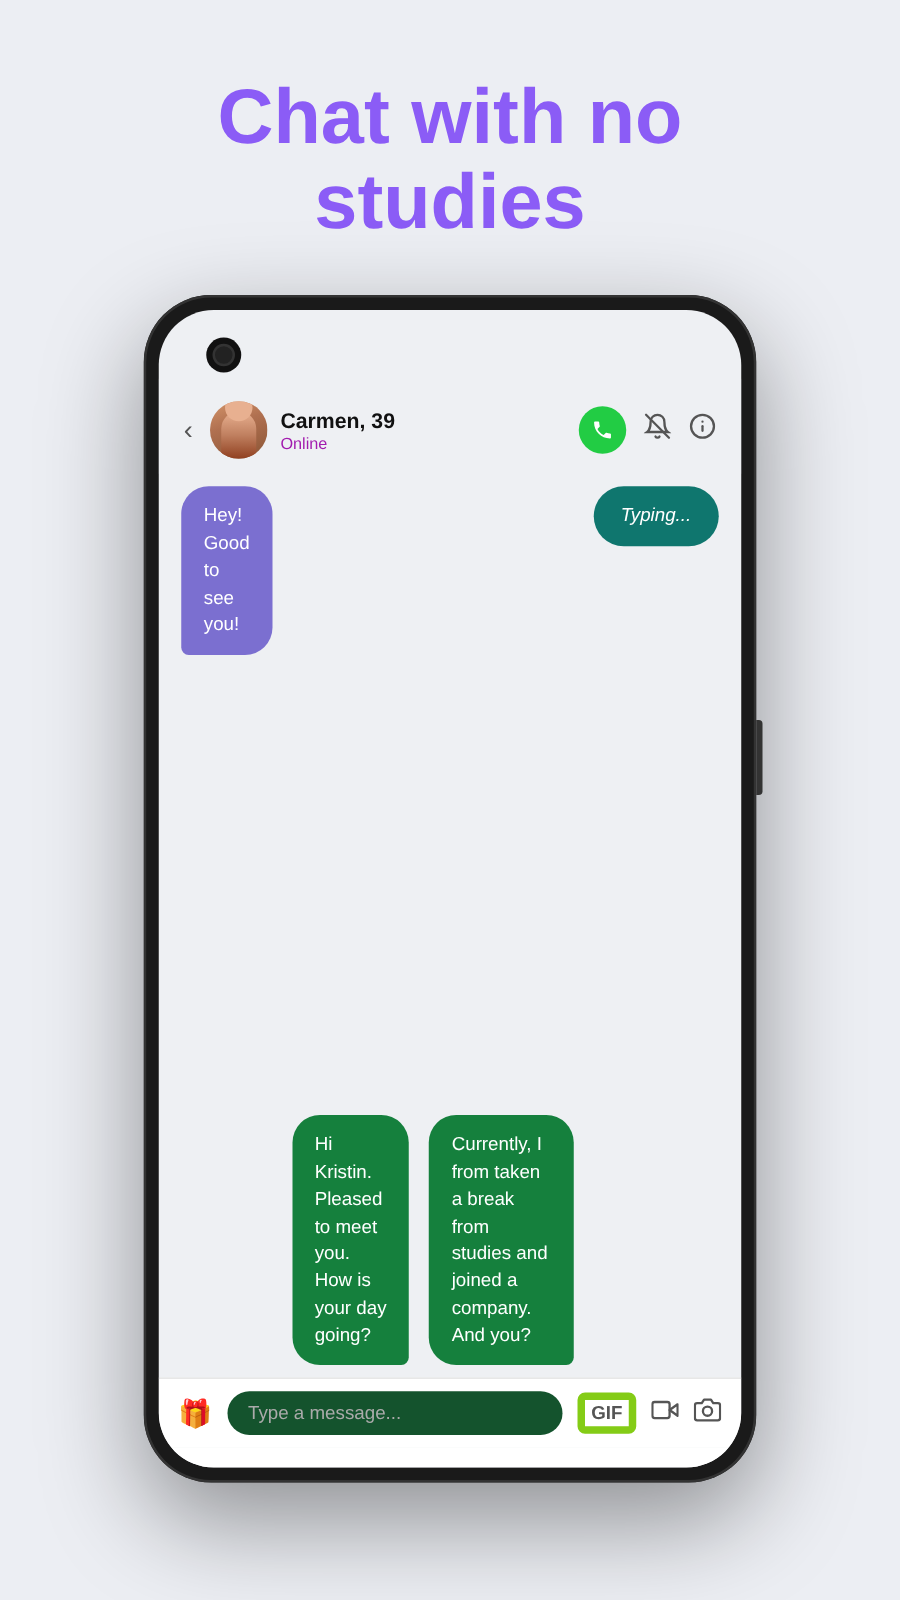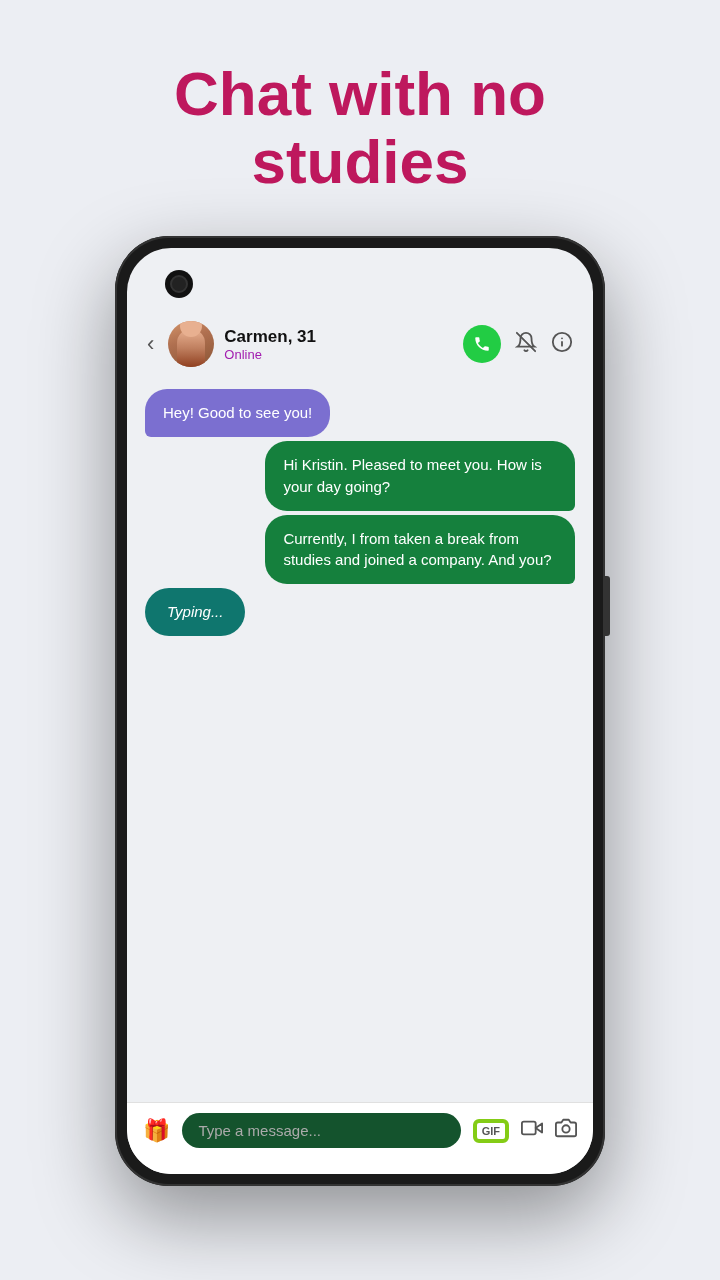--- a/index.html
+++ b/index.html
@@ -11,21 +11,21 @@
       font-family: -apple-system, BlinkMacSystemFont, 'Segoe UI', sans-serif;
       overflow: hidden;
       display: flex;
       flex-direction: column;
       align-items: center;
     }
 
     .headline {
       font-size: 62px;
       font-weight: 900;
-      color: #be185d;
+      color: #8b5cf6;
       text-align: center;
       line-height: 1.1;
       margin-top: 60px;
       padding: 0 40px;
     }
 
     .phone-wrapper {
       margin-top: 40px;
       position: relative;
       width: 490px;
@@ -182,22 +182,22 @@
       color: #555;
       font-size: 20px;
       position: relative;
     }
 
     
     .messages-area {
       flex: 1;
       padding: 10px 18px;
       display: flex;
-      flex-direction: column;
-      gap: 4px;
+      flex-direction: row;
+      gap: 16px;
       overflow: hidden;
     }
 
     .bubble {
       max-width: 72%;
       padding: 13px 18px;
       border-radius: 22px;
       font-size: 15px;
       line-height: 1.45;
       font-weight: 500;
@@ -244,24 +244,24 @@
     .message-input {
       flex: 1;
       background: #14532d;
       border-radius: 22px;
       padding: 9px 16px;
       color: #aaa;
       font-size: 15px;
     }
 
     .gif-btn {
-      border: 4px solid #84cc16;
+      border: 6px solid #84cc16;
       border-radius: 6px;
       color: #555;
-      font-size: 11px;
+      font-size: 15px;
       font-weight: 700;
       padding: 2px 5px;
     }
 
     .media-icon {
       font-size: 22px;
       color: #555;
     }
 
     
@@ -286,21 +286,21 @@
       <div class="camera-hole"></div>
 
       <div class="chat-header">
         <div class="back-btn">‹</div>
         <div class="avatar">
           <div class="avatar-img">
             <div class="avatar-silhouette"></div>
           </div>
         </div>
         <div class="contact-info">
-          <div class="contact-name">Carmen, 31</div>
+          <div class="contact-name">Carmen, 39</div>
           <div class="contact-status">Online</div>
         </div>
         <div class="header-icons">
           <div class="phone-call-icon">
             <svg width="18" height="18" viewBox="0 0 24 24" fill="white">
               <path d="M6.6 10.8c1.4 2.8 3.8 5.1 6.6 6.6l2.2-2.2c.3-.3.7-.4 1-.2 1.1.4 2.3.6 3.6.6.6 0 1 .4 1 1V20c0 .6-.4 1-1 1-9.4 0-17-7.6-17-17 0-.6.4-1 1-1h3.5c.6 0 1 .4 1 1 0 1.3.2 2.5.6 3.6.1.3 0 .7-.2 1L6.6 10.8z"></path>
             </svg>
           </div>
           <div class="header-icon">
             <svg width="22" height="22" viewBox="0 0 24 24" fill="none" stroke="#555" stroke-width="2" stroke-linecap="round">

